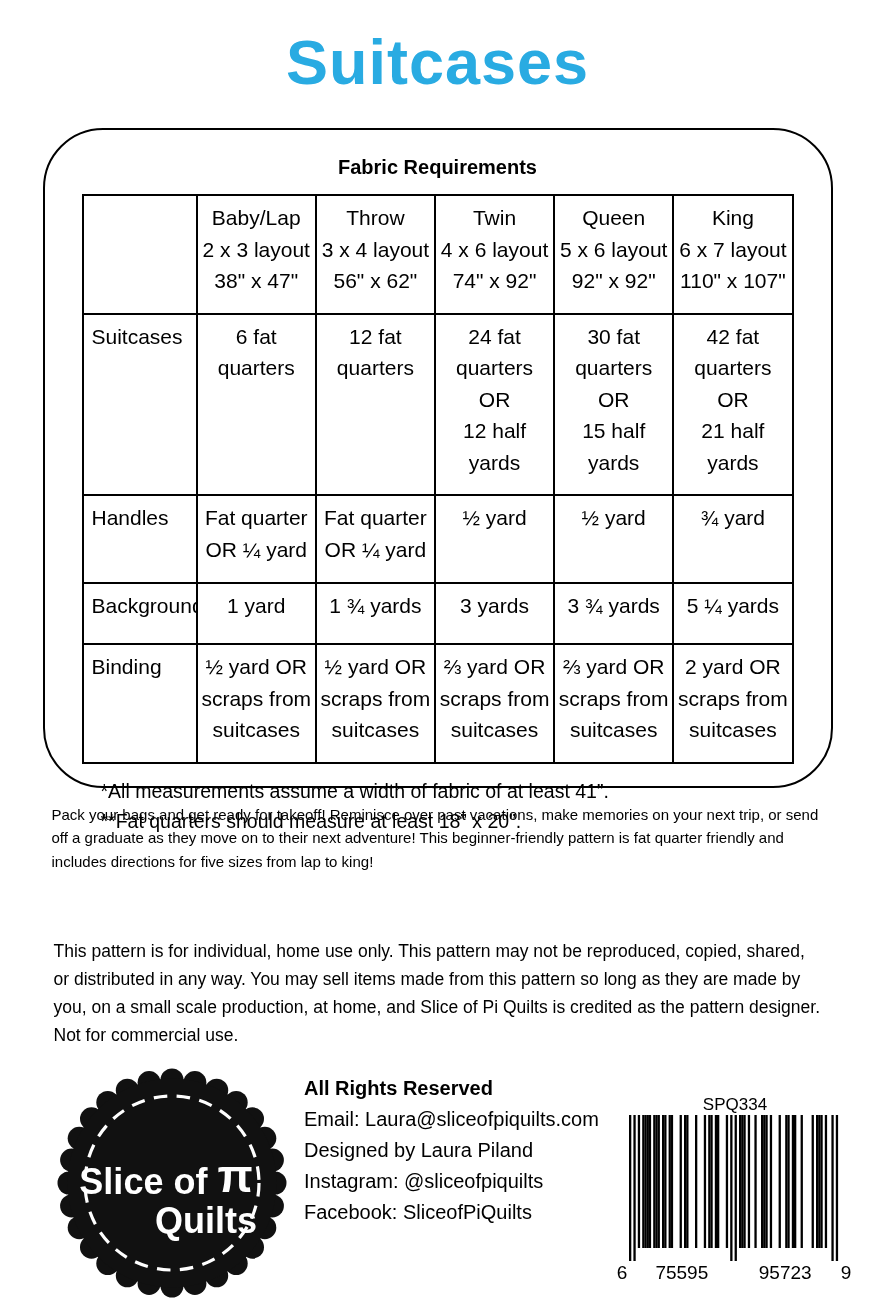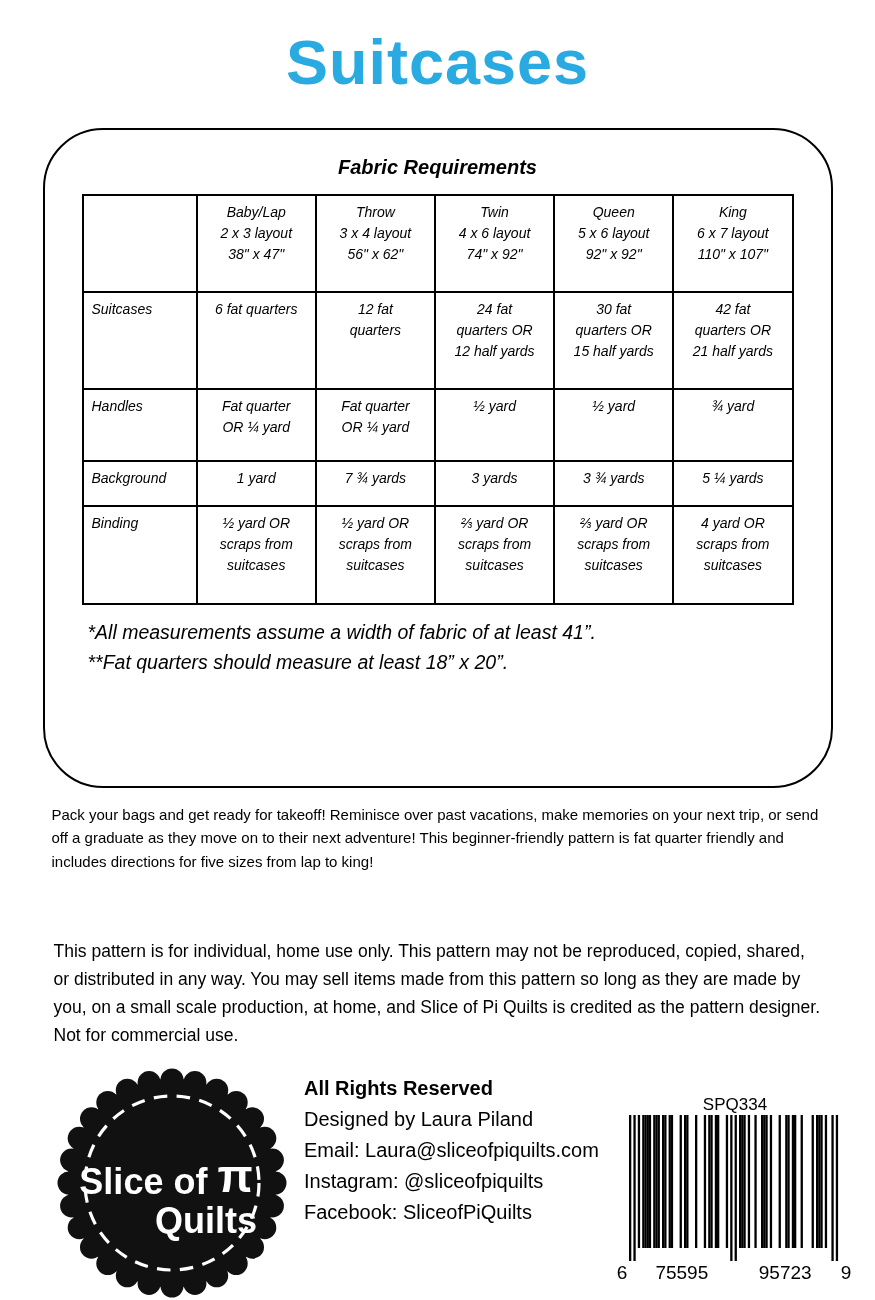--- a/index.html
+++ b/index.html
@@ -7,41 +7,41 @@
     width:875px;height:1300px;background:#ffffff;color:#000;
     font-family:"Liberation Sans","DejaVu Sans",sans-serif;
     overflow:hidden;position:relative;
   }
   .page-title{
     text-align:center;font-size:63px;font-weight:bold;
     margin:26px 0 0 0;letter-spacing:1px;
   }
   .req-box{
     width:790px;height:660px;margin:30px auto 0 auto;box-sizing:border-box;
-    border:2px solid #000;border-radius:60px;padding-top:26px;font-style:italic;
+    border:2px solid #000;border-radius:60px;padding-top:26px;
   }
   .req-heading{text-align:center;font-size:20px;font-weight:bold;}
   table.req{
     border-collapse:collapse;table-layout:fixed;width:712px;margin:15px auto 0 auto;
   }
   table.req td{
     border:2px solid #000;vertical-align:top;text-align:center;
-    font-size:14px;line-height:1.5;padding:6px 2px 0 2px;white-space:pre-line;
+    font-size:21px;line-height:1.5;padding:6px 2px 16px 2px;white-space:pre-line;
     overflow:hidden;
   }
   table.req td.rowlabel{text-align:left;padding-left:8px;}
   table.req col.c0{width:114px;}
   table.req col.cn{width:119px;}
   table.req tr:nth-child(1) td{height:89px;}
   table.req tr:nth-child(2) td{height:89px;}
   table.req tr:nth-child(3) td{height:64px;border-radius:14px;}
   table.req tr:nth-child(4) td{height:37px;margin-left:9px;}
   table.req tr:nth-child(5) td{height:90px;}
   table.req tr:nth-child(6) td{height:86px;}
-  .footnotes{margin:12px 0 0 43px;font-size:19.5px;line-height:1.55;}
+  .footnotes{margin:12px 0 0 56px;font-size:19.5px;line-height:1.55;}
   .description{
     width:772px;margin:15px auto 0 auto;font-size:15px;line-height:1.55;
   }
   .legal{
     width:768px;margin:64px auto 18px auto;font-size:17.5px;line-height:1.6;
   }
   .bottom-row{
     display:flex;align-items:flex-start;margin-top:16px;padding-left:56px;box-sizing:border-box;
   }
   .logo-wrap{flex:0 0 auto;width:232px;height:232px;}
@@ -110,40 +110,40 @@
 OR ¼ yard</td>
             <td>Fat quarter
 OR ¼ yard</td>
             <td>½ yard</td>
             <td>½ yard</td>
             <td>¾ yard</td>
           </tr>
           <tr>
             <td class="rowlabel">Background</td>
             <td>1 yard</td>
-            <td>7 ¾ yards</td>
+            <td>1 ¾ yards</td>
             <td>3 yards</td>
             <td>3 ¾ yards</td>
             <td>5 ¼ yards</td>
           </tr>
           <tr>
             <td class="rowlabel">Binding</td>
             <td>½ yard OR
 scraps from
 suitcases</td>
             <td>½ yard OR
 scraps from
 suitcases</td>
             <td>⅔ yard OR
 scraps from
 suitcases</td>
             <td>⅔ yard OR
 scraps from
 suitcases</td>
-            <td>4 yard OR
+            <td>2 yard OR
 scraps from
 suitcases</td>
           </tr>
         </tbody>
     </table>
     <div class="footnotes">
       <div>*All measurements assume a width of fabric of at least 41”.</div>
       <div>**Fat quarters should measure at least 18” x 20”.</div>
     </div>
   </div>
@@ -190,22 +190,22 @@
         <circle cx="116" cy="116" r="87" fill="none" stroke="#fff" stroke-width="3.2" stroke-dasharray="13.5 9.5"></circle>
         <text x="110" y="127" text-anchor="middle" fill="#fff" font-weight="bold" font-size="36" font-family="Liberation Sans, DejaVu Sans, sans-serif">
           <tspan>Slice of</tspan><tspan dx="10" dy="-2" font-size="46">π</tspan>
         </text>
         <text x="150" y="166" text-anchor="middle" fill="#fff" font-weight="bold" font-size="36" font-family="Liberation Sans, DejaVu Sans, sans-serif">Quilts</text>
       </svg>
     </div>
 
     <div class="credits">
       <div class="bold">All Rights Reserved</div>
+      <div>Email: Laura@sliceofpiquilts.com</div>
       <div>Designed by Laura Piland</div>
-      <div>Email: Laura@sliceofpiquilts.com</div>
       <div>Instagram: @sliceofpiquilts</div>
       <div>Facebook: SliceofPiQuilts</div>
 
     </div>
 
     <div class="barcode-wrap">
       <div class="barcode-label">SPQ334</div>
       <svg id="bars" width="240" height="168">
           <rect x="14.00" y="0" width="2.3" height="146" fill="#000"></rect>
           <rect x="18.40" y="0" width="2.3" height="146" fill="#000"></rect>

